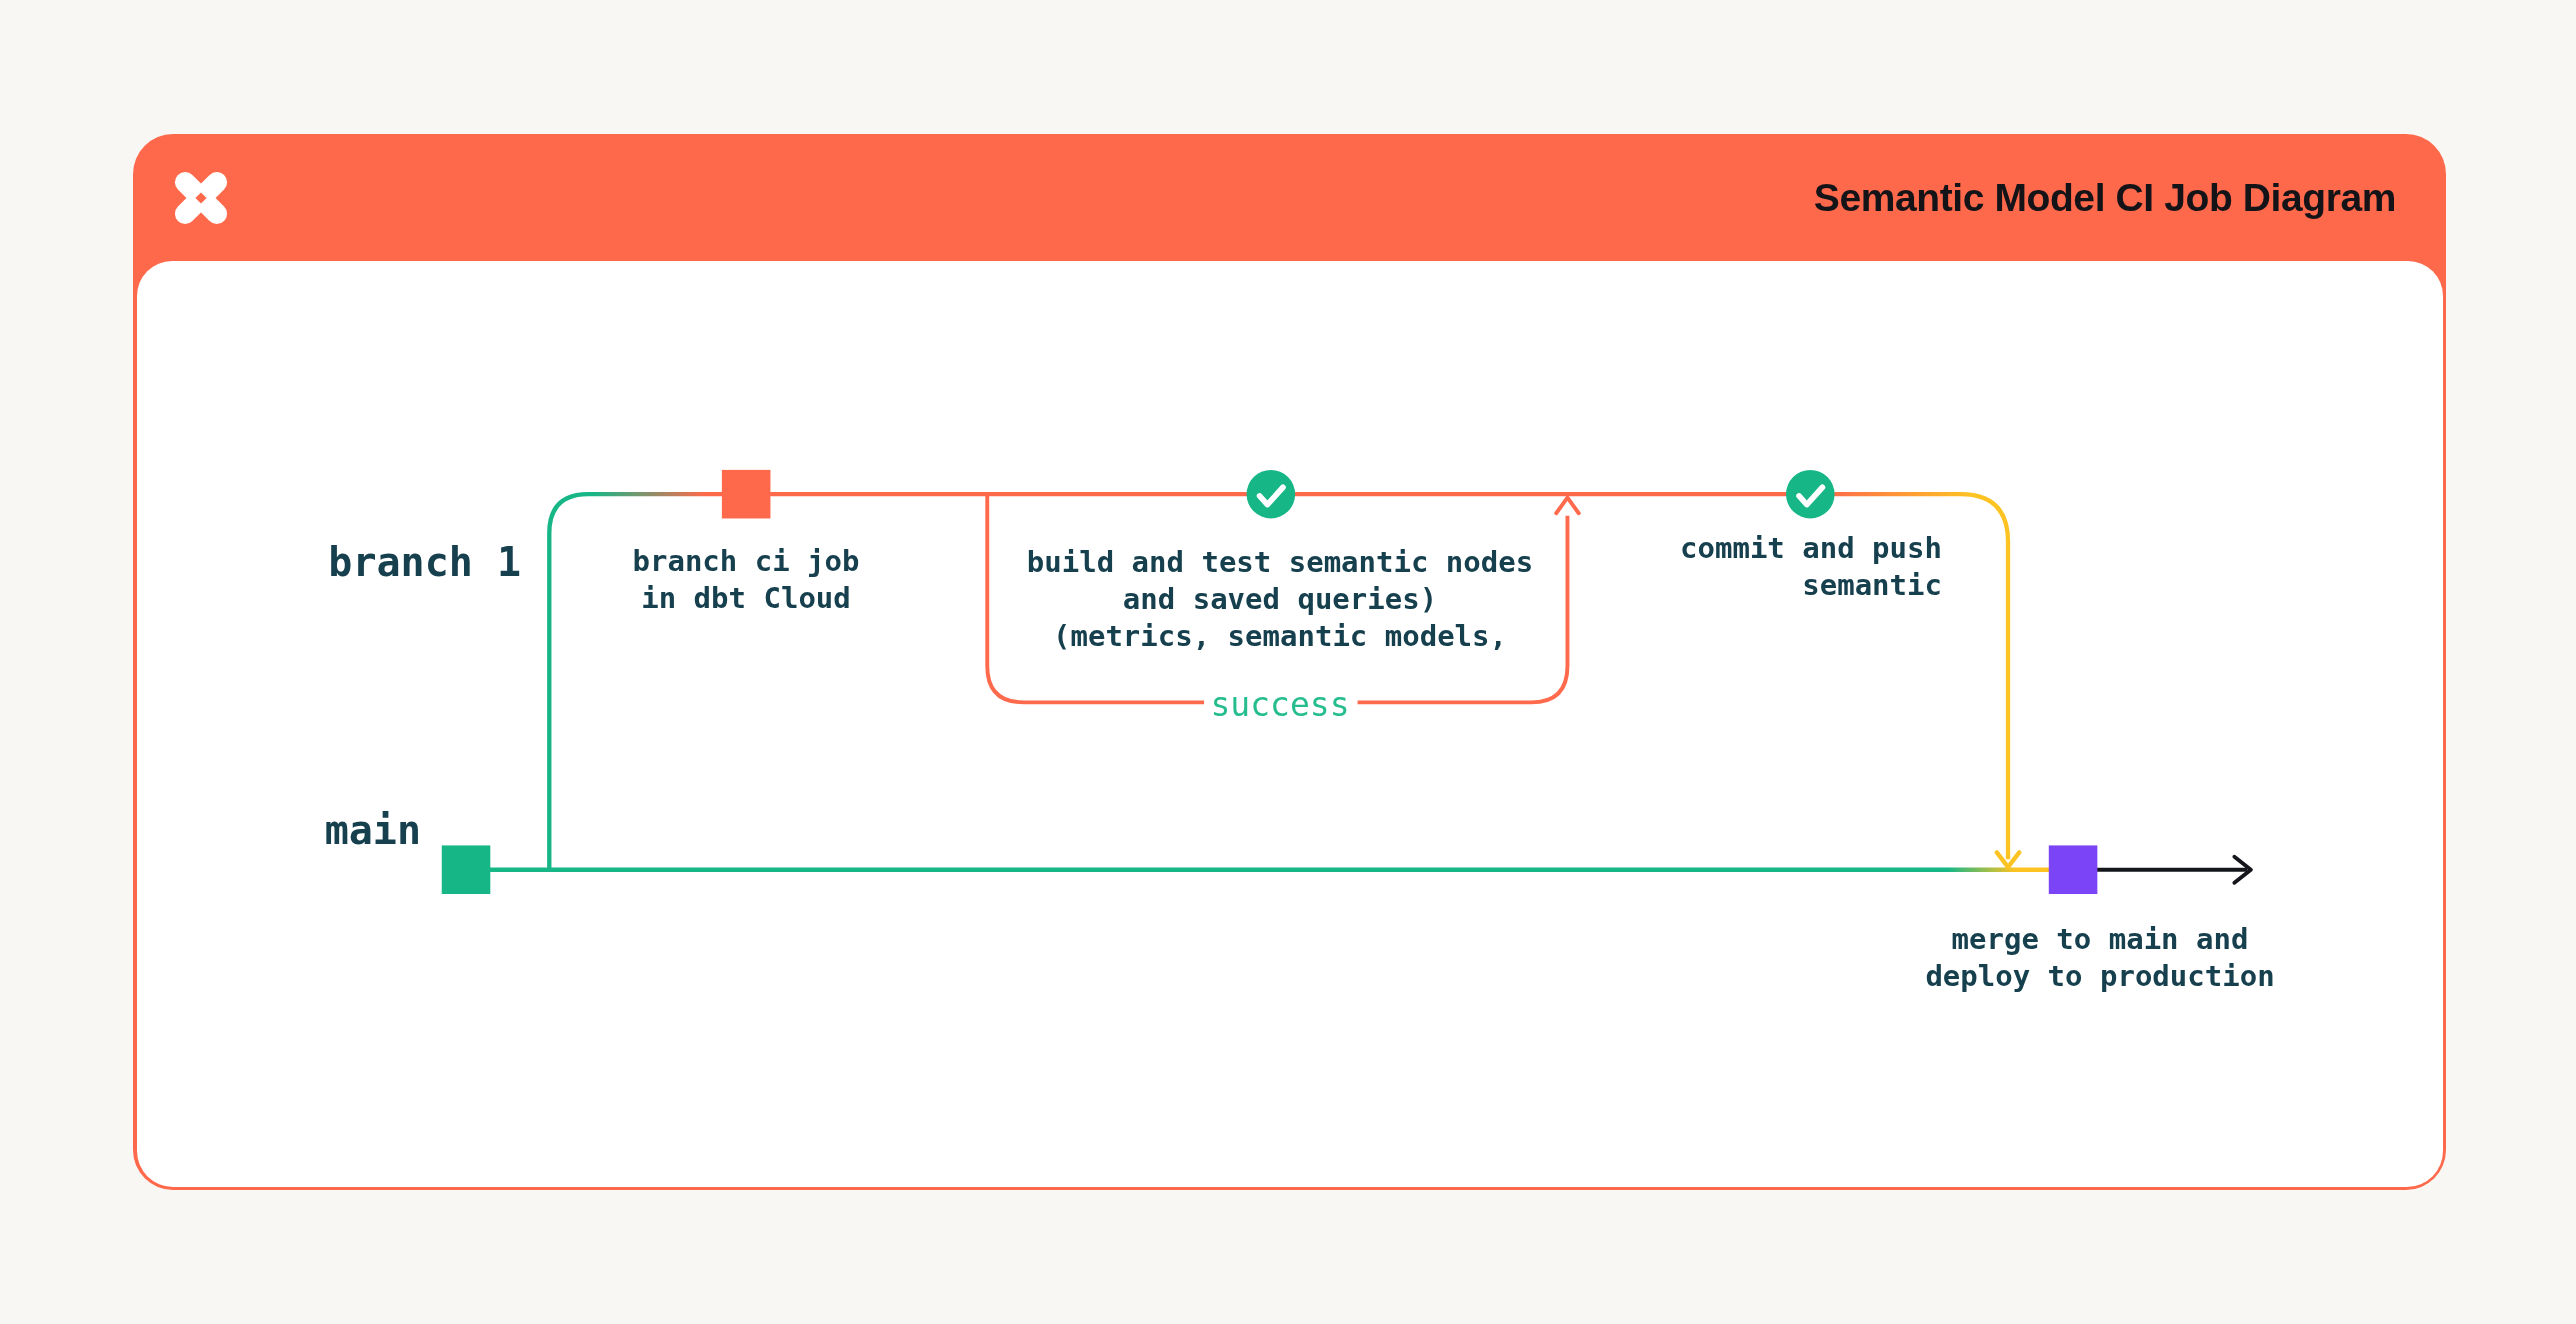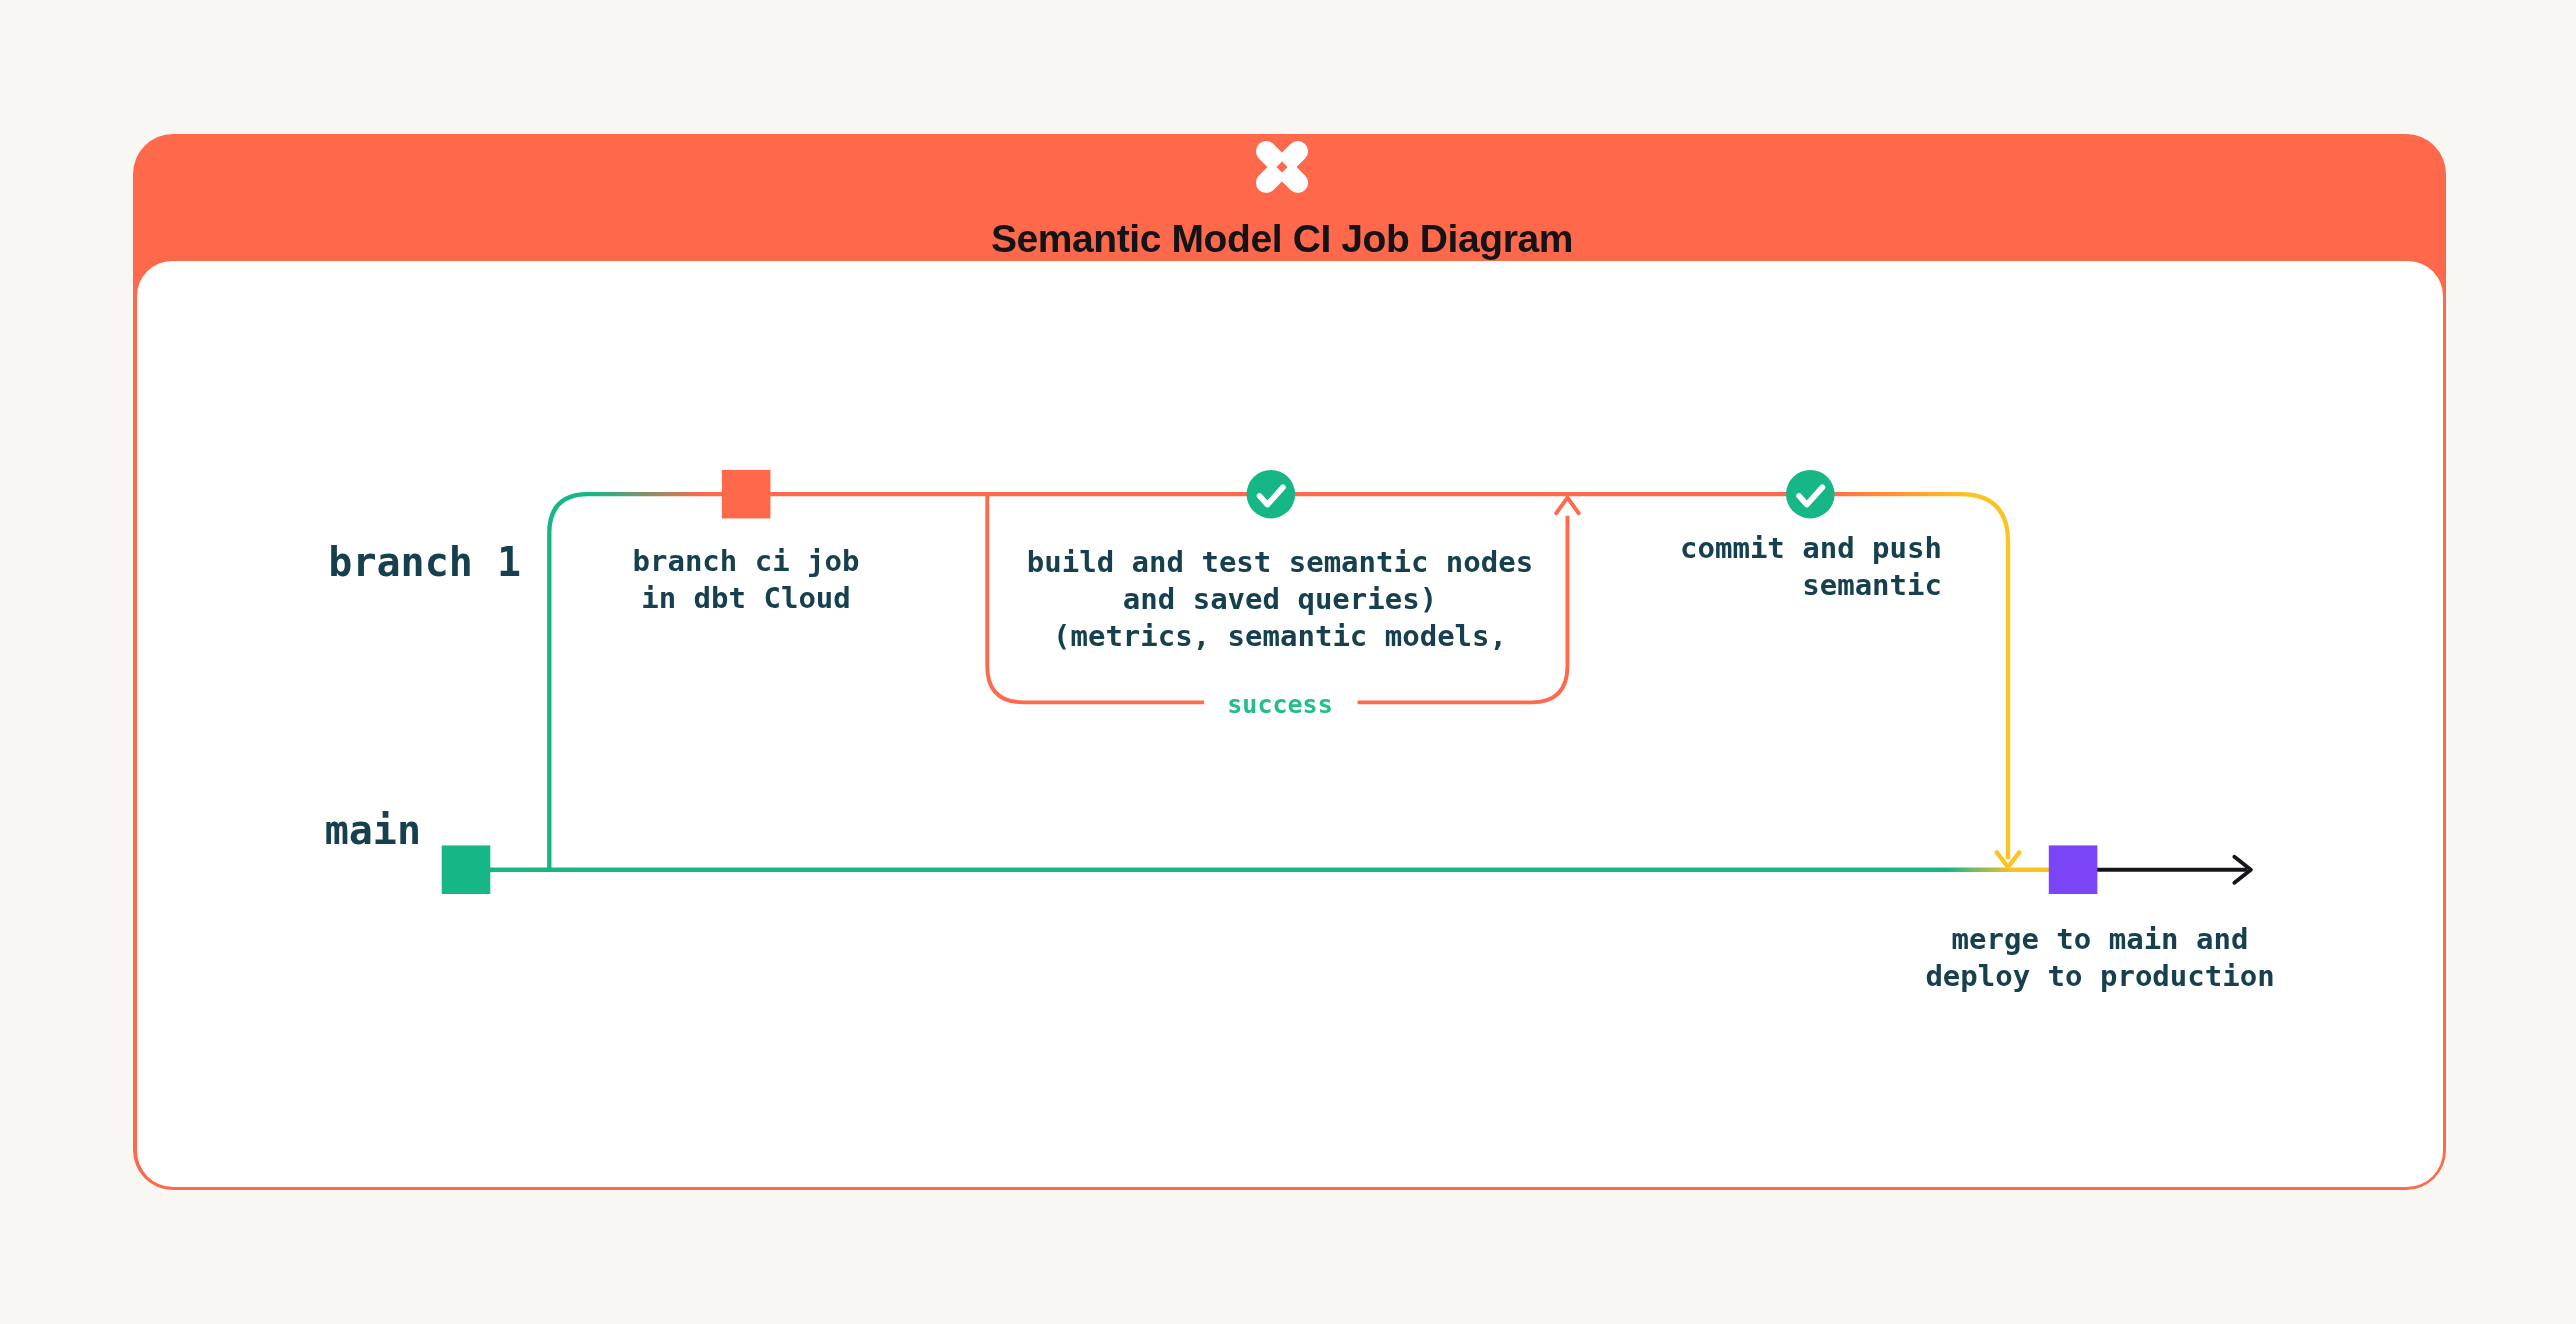--- a/index.html
+++ b/index.html
@@ -14,21 +14,20 @@
     left: 133px; top: 134px;
     width: 2313px; height: 1056px;
     background: #ff694b;
     border-radius: 40px;
   }
   .card-header {
     position: absolute;
     left: 0; top: 0; right: 0; height: 127px;
     display: flex; align-items: center; justify-content: space-between;
     padding: 0 50px 0 35px;
-    flex-direction: column;
   }
   .logo { width: 66px; height: 66px; display: block; }
   .card-title {
     font-family: "Liberation Sans", "DejaVu Sans", sans-serif;
     font-weight: bold;
     font-size: 39px;
     letter-spacing: -0.4px;
     color: #131318;
     white-space: nowrap;
   }
@@ -50,22 +49,22 @@
     white-space: nowrap;
   }
   .branch-lbl { font-size: 40px; line-height: 48px; text-align: right; }
   .node-lbl {
     font-size: 29px; line-height: 37px;
     text-align: center;
     transform: translateX(-50%);
   }
   .success-lbl {
     position: absolute;
-    font-size: 25px; line-height: 37px;
-    font-weight: bold;
+    font-size: 33px; line-height: 37px;
+    font-weight: normal;
     color: #25bd8e;
     transform: translateX(-50%);
     white-space: nowrap;
   }
 </style>
 </head>
 <body>
 
 <div class="card">
 

